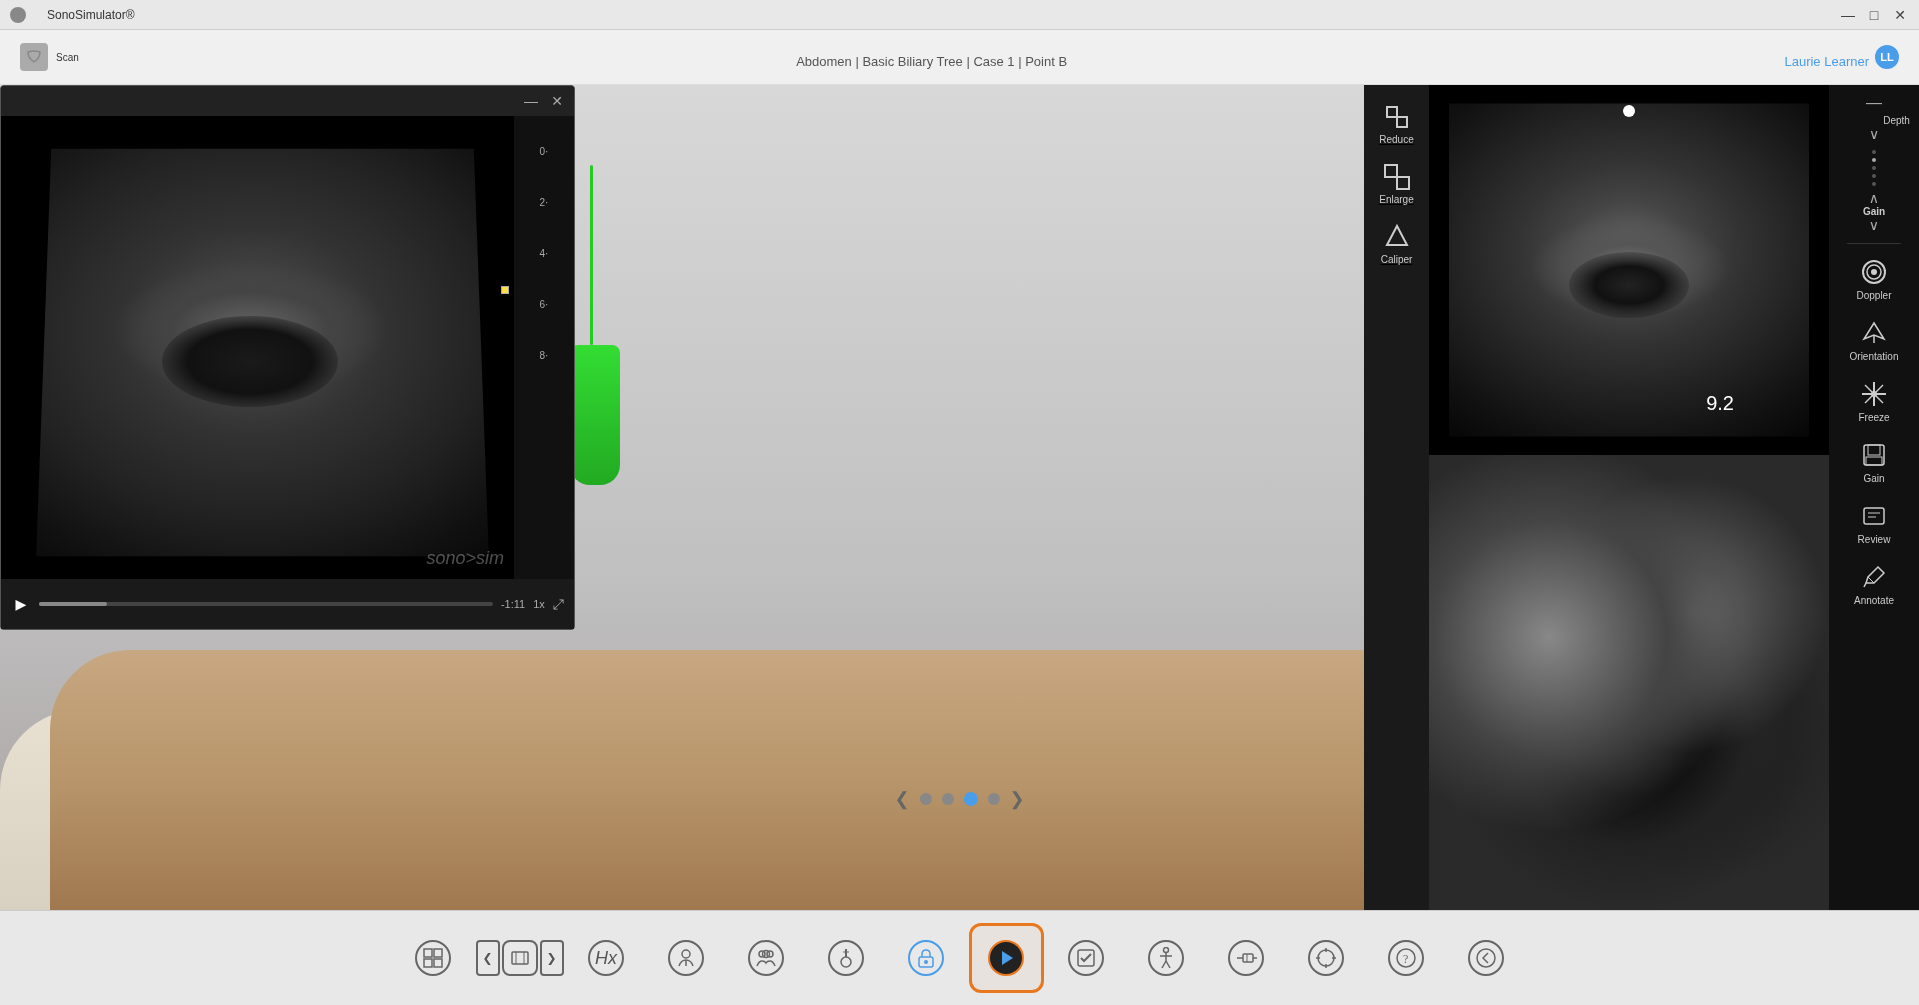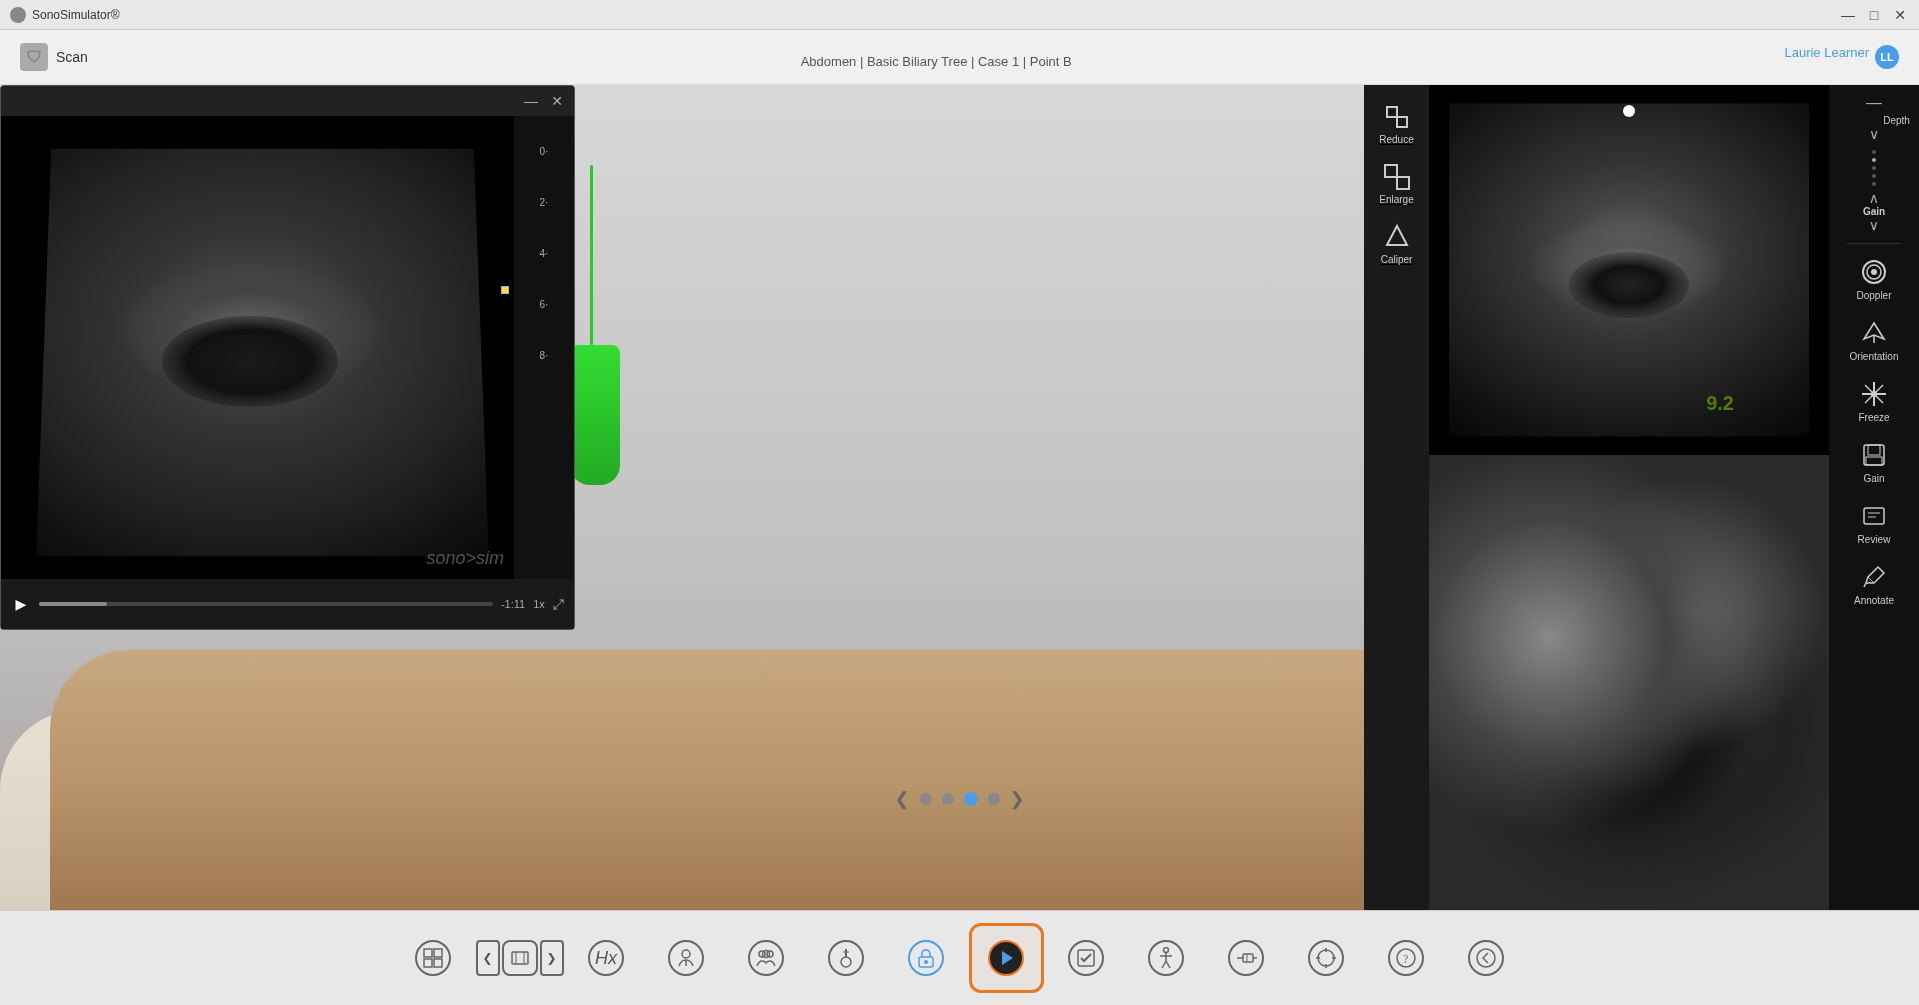--- a/index.html
+++ b/index.html
@@ -23,21 +23,21 @@
       padding: 0 10px;
       border-bottom: 1px solid #ccc;
       position: absolute;
       top: 0;
       left: 0;
       z-index: 100;
     }
     .titlebar-left {
       display: flex;
       align-items: center;
-      gap: 6px;
+      gap: 21px;
     }
     .titlebar-app-icon {
       width: 16px;
       height: 16px;
       background: #888;
       border-radius: 50%;
     }
     .titlebar-title {
       font-size: 12px;
       color: #333;
@@ -82,34 +82,34 @@
     .scan-icon {
       width: 28px;
       height: 28px;
       background: #aaa;
       border-radius: 4px;
       display: flex;
       align-items: center;
       justify-content: center;
     }
     .topbar-scan-label {
-      font-size: 14px;
+      font-size: 10px;
       color: #333;
     }
     .topbar-breadcrumb {
       font-size: 13px;
       color: #555;
       text-align: center;
       margin-top: 8px;
     }
     .topbar-user {
       font-size: 13px;
       color: #4a9de8;
       display: flex;
-      align-items: flex-start;
+      align-items: flex-end;
       gap: 6px;
       cursor: pointer;
     }
     .user-avatar {
       width: 24px;
       height: 24px;
       background: #4a9de8;
       border-radius: 50%;
       display: flex;
       align-items: center;
@@ -510,23 +510,22 @@
       width: 12px;
       height: 12px;
       background: white;
       border-radius: 50%;
       transform: translateX(-50%);
     }
     .us-depth-value {
       position: absolute;
       right: 95px;
       bottom: 40px;
-      color: #4d7c0f;
+      color: #ffffff;
       font-size: 20px;
-      font-weight: bold;
     }
 
     
     .ct-display {
       position: absolute;
       left: 0;
       bottom: 0;
       right: 90px;
       top: 370px;
       background: #000;

